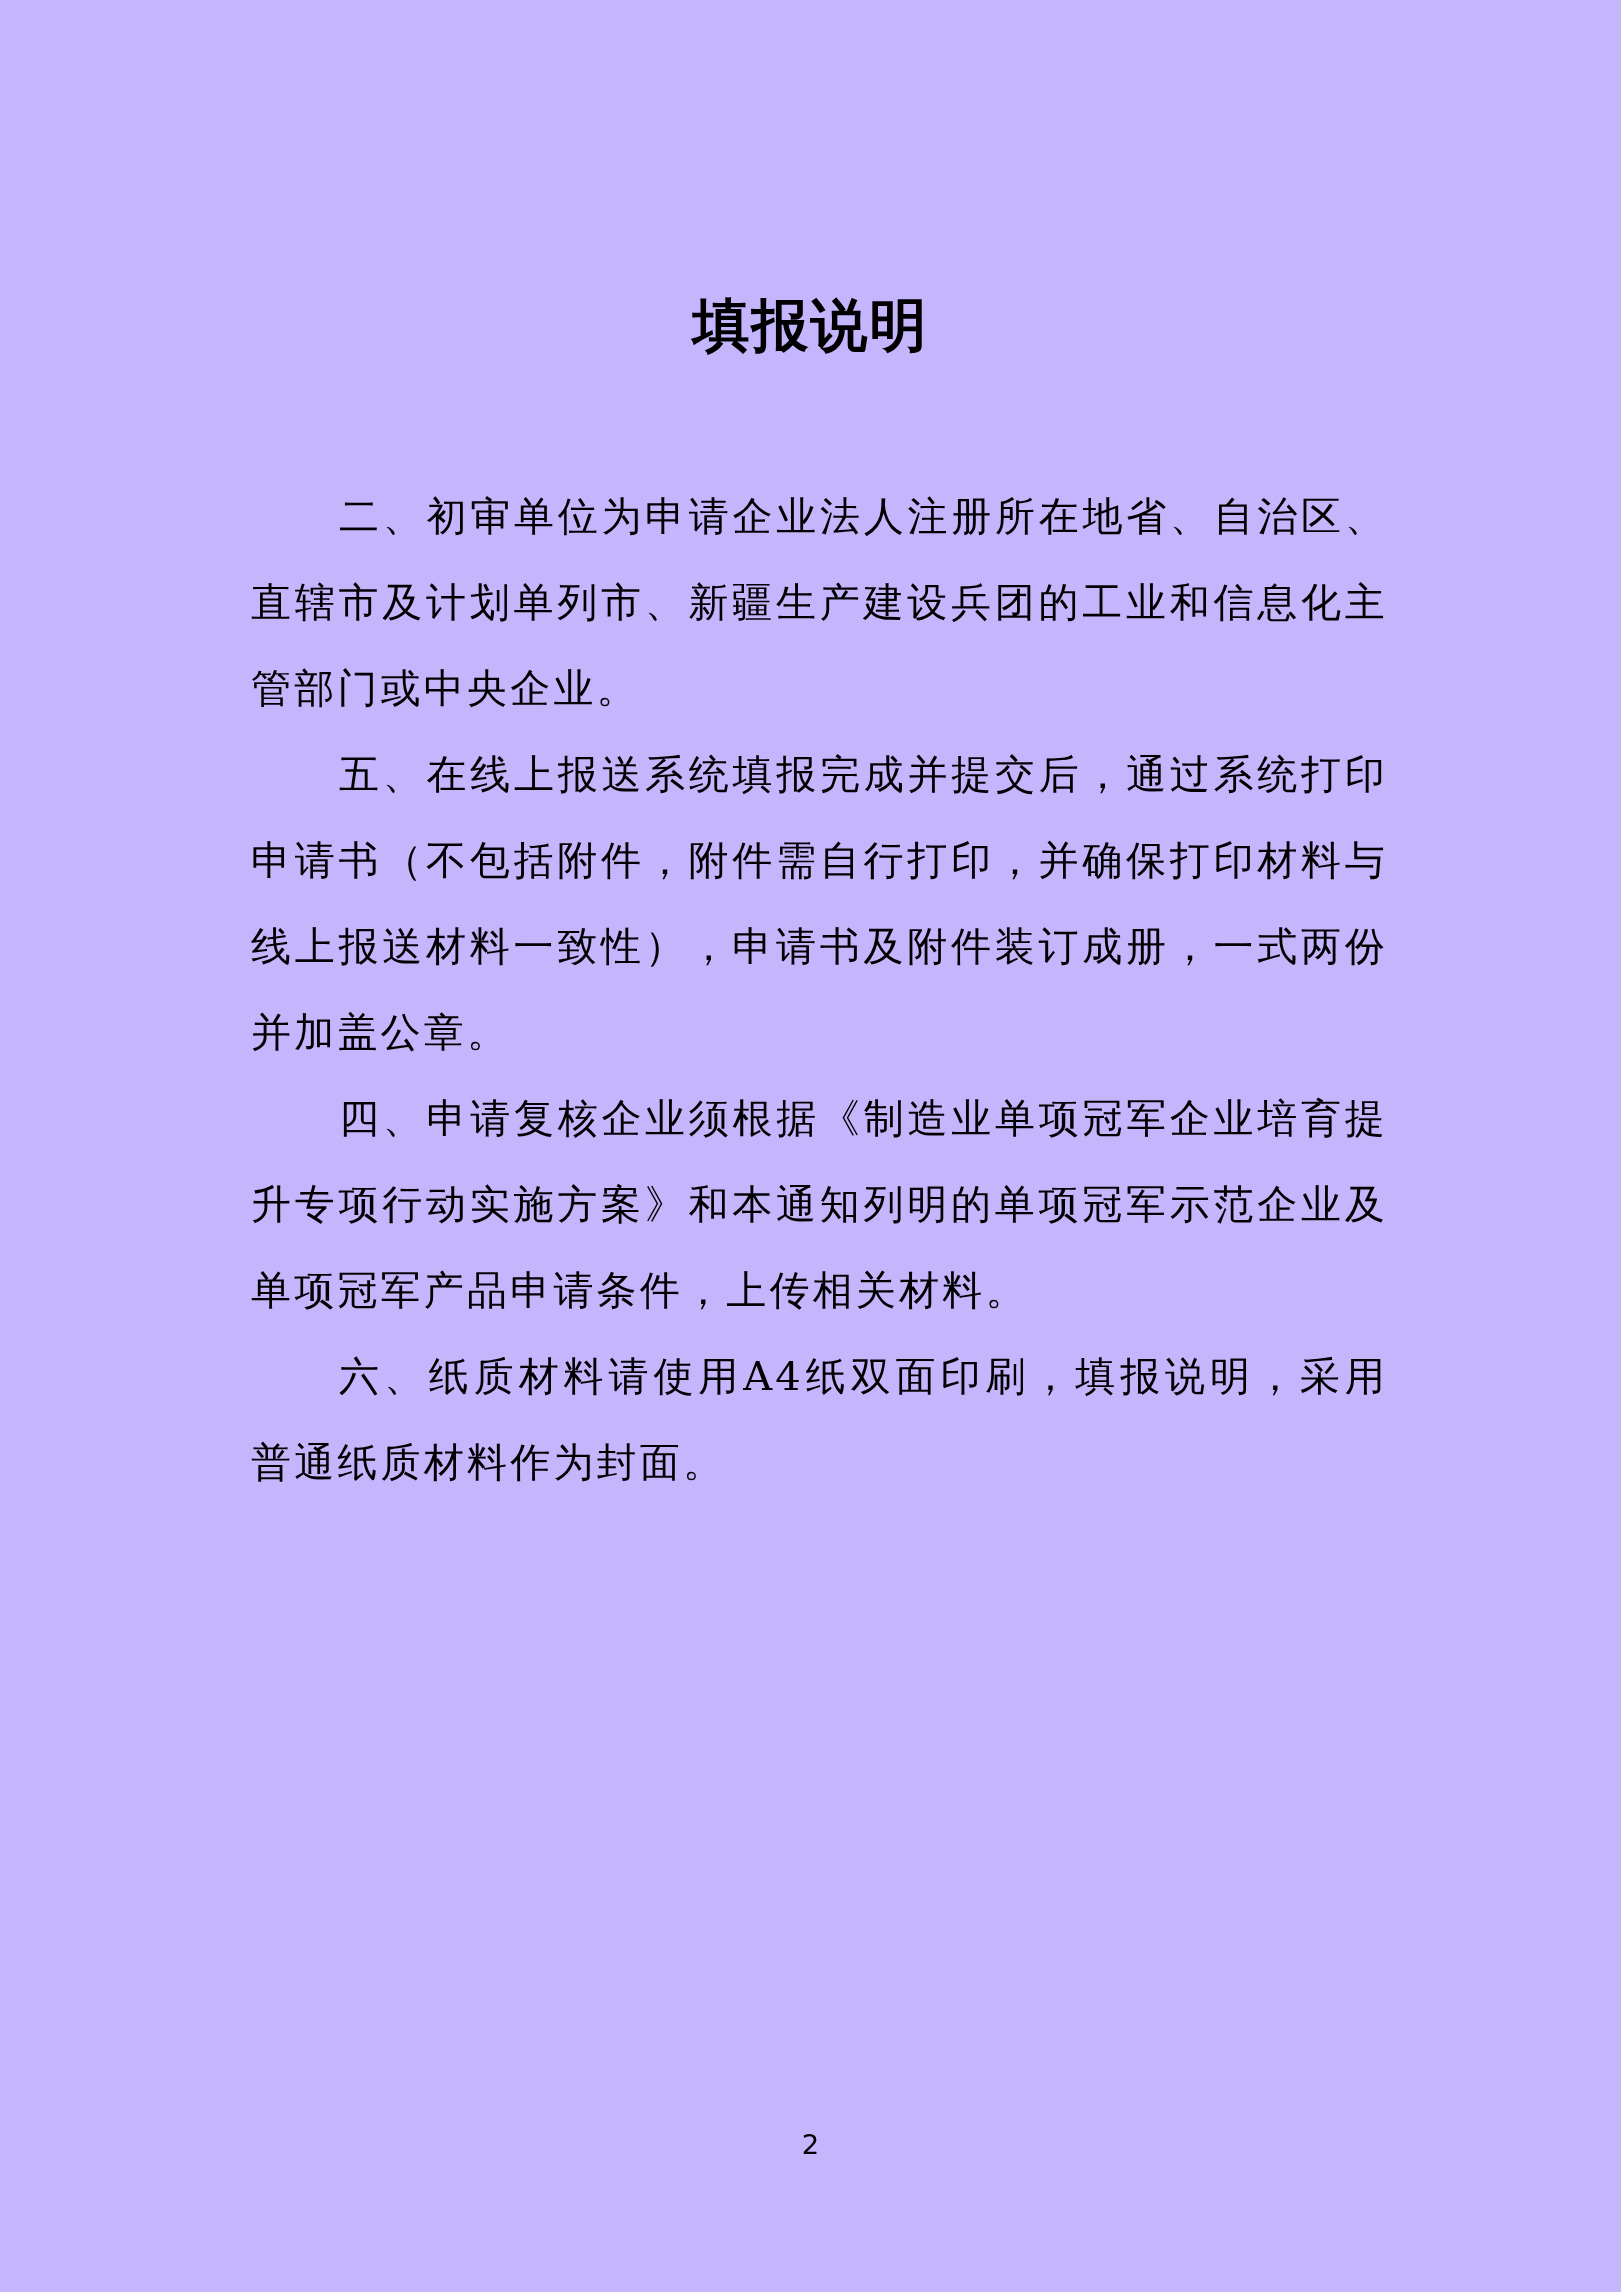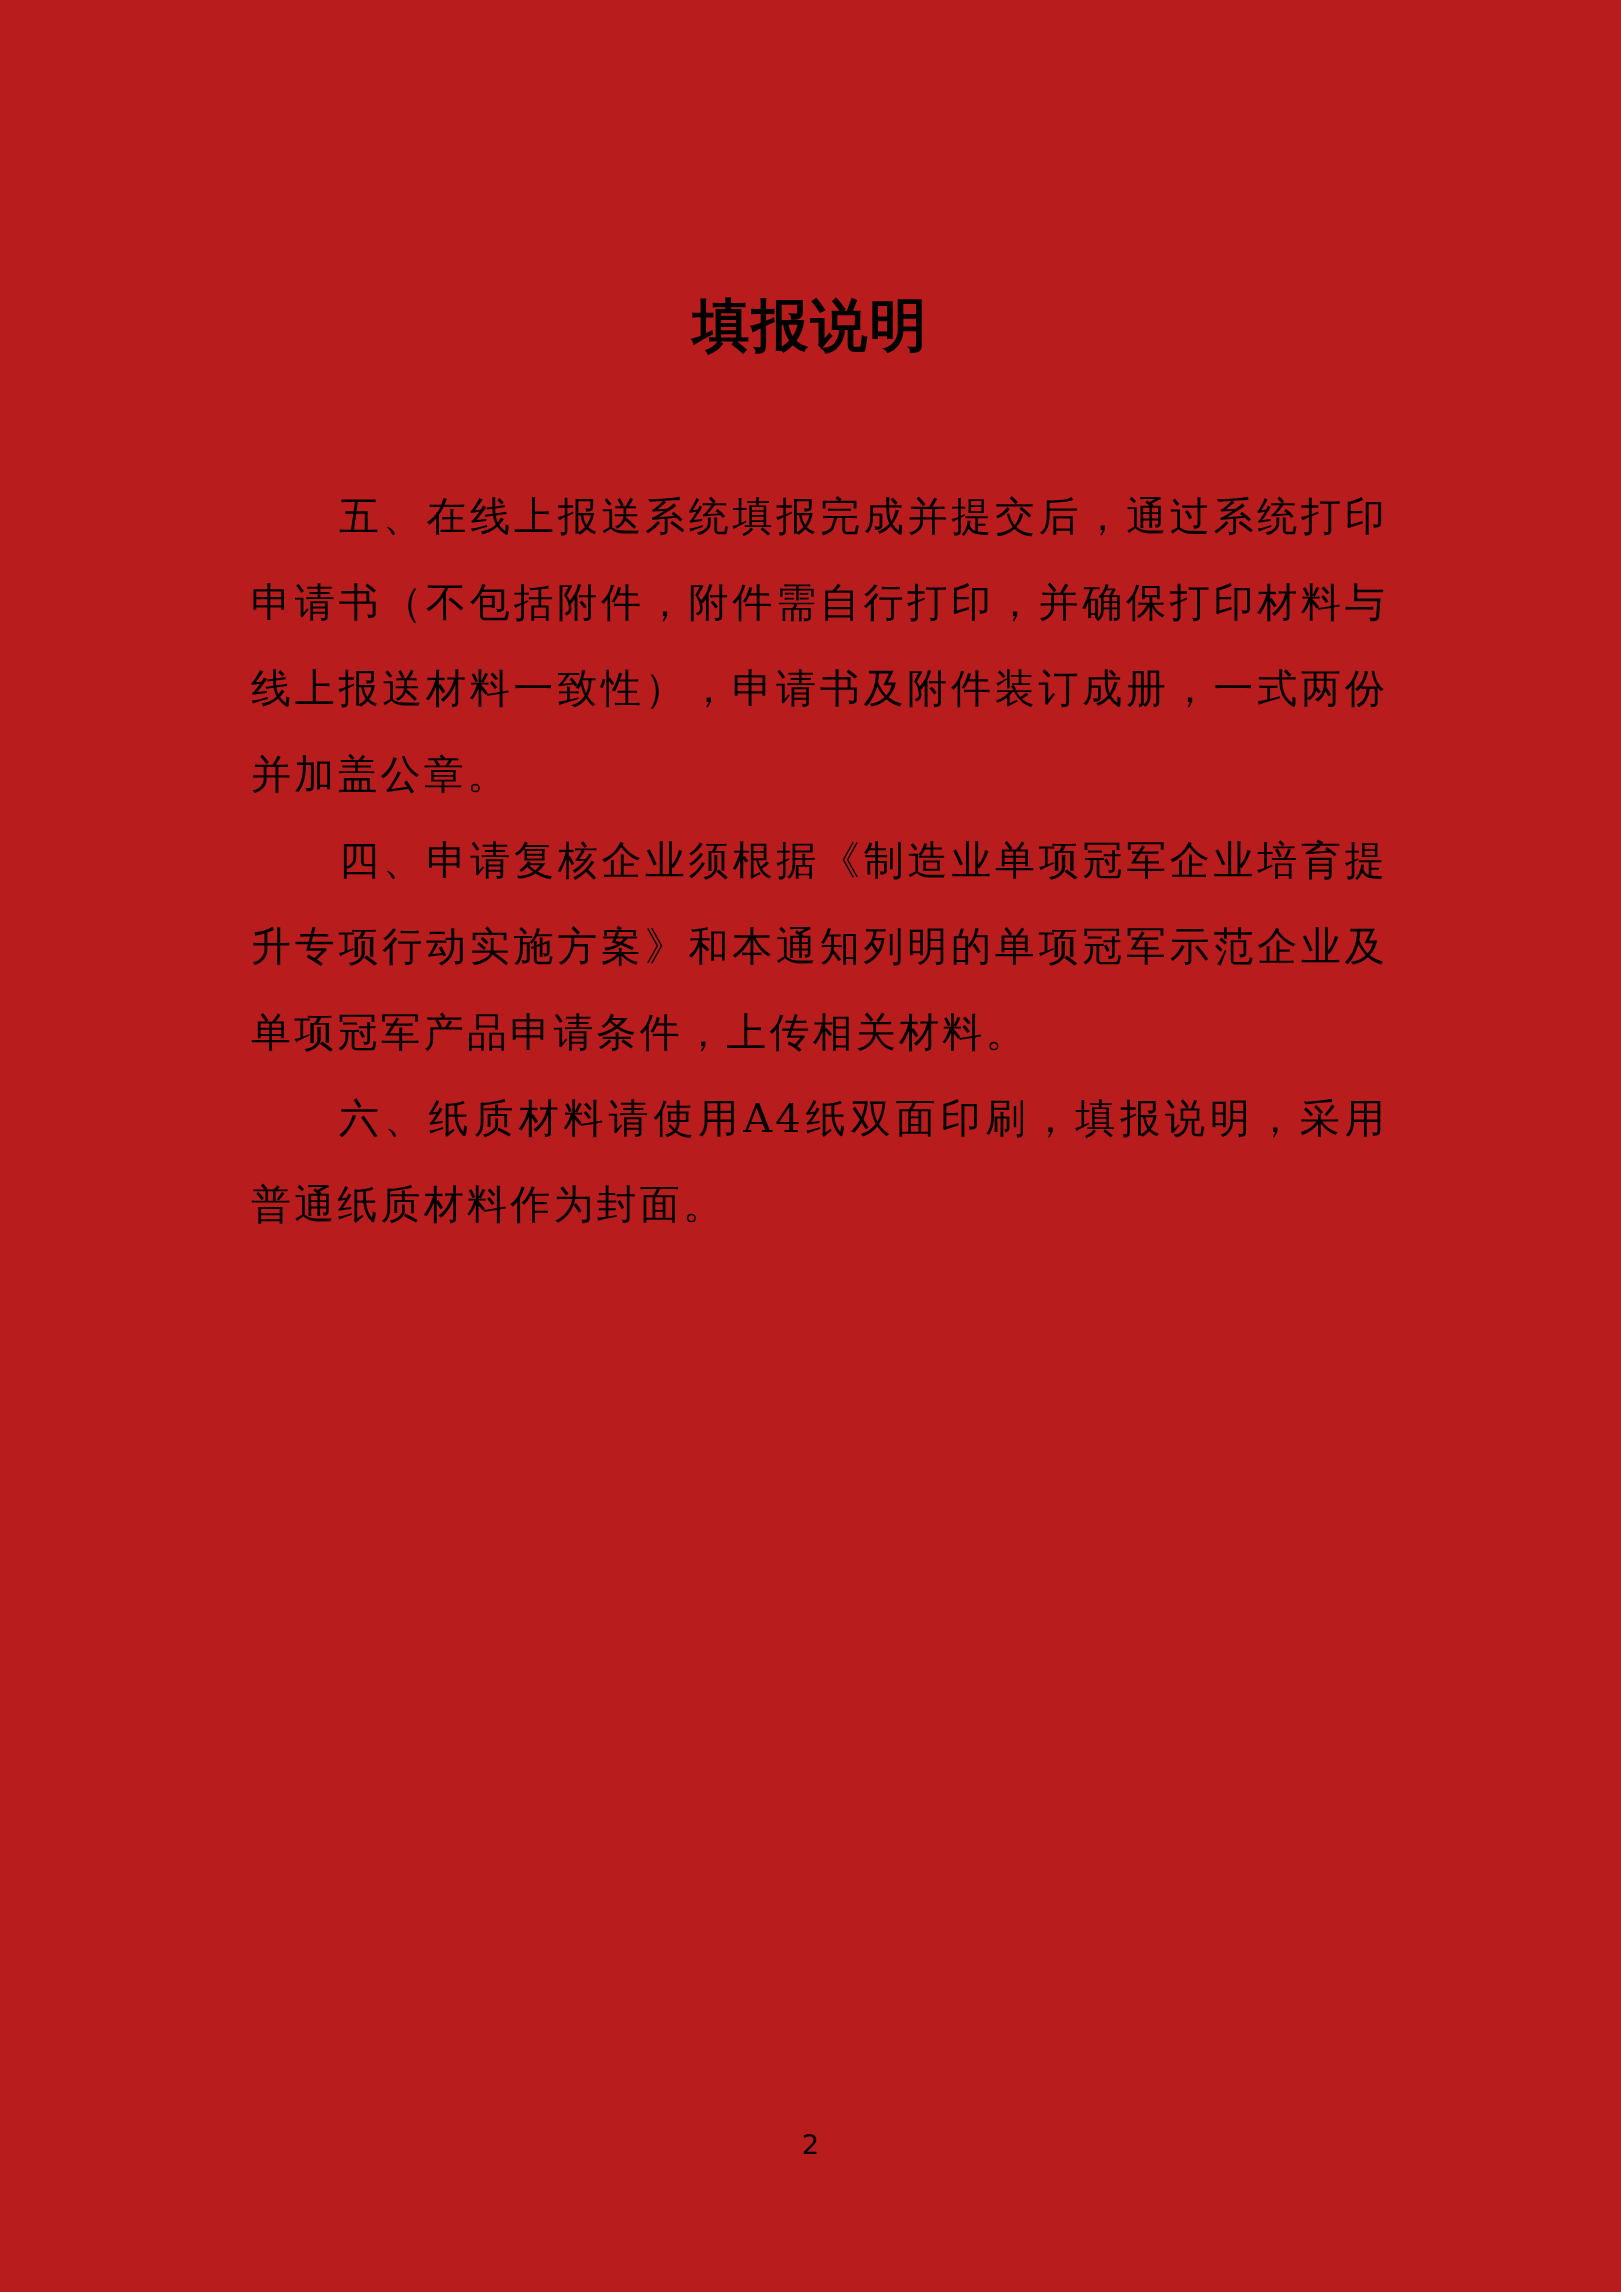--- a/index.html
+++ b/index.html
@@ -1,17 +1,17 @@
 <!DOCTYPE html>
 <html><head>
 <meta charset="utf-8">
 <style>
   html, body { margin: 0; padding: 0; background: #ffffff; }
   body { width: 1621px; height: 2293px; position: relative; overflow: hidden; }
-  .page { position: absolute; left: 0; top: 0; width: 1621px; height: 2293px; background: #b91c1c; }
+  .page { position: absolute; left: 0; top: 0; width: 1621px; height: 2293px; background: #c4b5fd; }
   .title {
     position: absolute; left: 0; width: 1621px; top: 290px;
     text-align: center;
     font-family: "DejaVu Serif", "Liberation Serif", serif;
     font-weight: bold; font-size: 57px; letter-spacing: 2px; color: #000;
     line-height: 69px;
   }
   .body {
     position: absolute; left: 251px; top: 473px; width: 1137px;
     font-family: "DejaVu Serif", "Liberation Serif", serif;
@@ -27,20 +27,21 @@
     font-size: 27.4px; color: #000; line-height: 35px;
   }
 </style>
 </head>
 <body>
 
 <div class="page">
   <div class="title">填报说明</div>
 
   <div class="body">
+    <p>二、初审单位为申请企业法人注册所在地省、自治区、直辖市及计划单列市、新疆生产建设兵团的工业和信息化主管部门或中央企业。</p>
     <p>五、在线上报送系统填报完成并提交后，通过系统打印申请书（不包括附件，附件需自行打印，并确保打印材料与线上报送材料一致性），申请书及附件装订成册，一式两份并加盖公章。</p>
     <p>四、申请复核企业须根据《制造业单项冠军企业培育提升专项行动实施方案》和本通知列明的单项冠军示范企业及单项冠军产品申请条件，上传相关材料。</p>
     <p>六、纸质材料请使用A4纸双面印刷，填报说明，采用普通纸质材料作为封面。</p>
   </div>
 
   <div class="pagenum">2</div>
 </div>
 
 
 </body></html>

